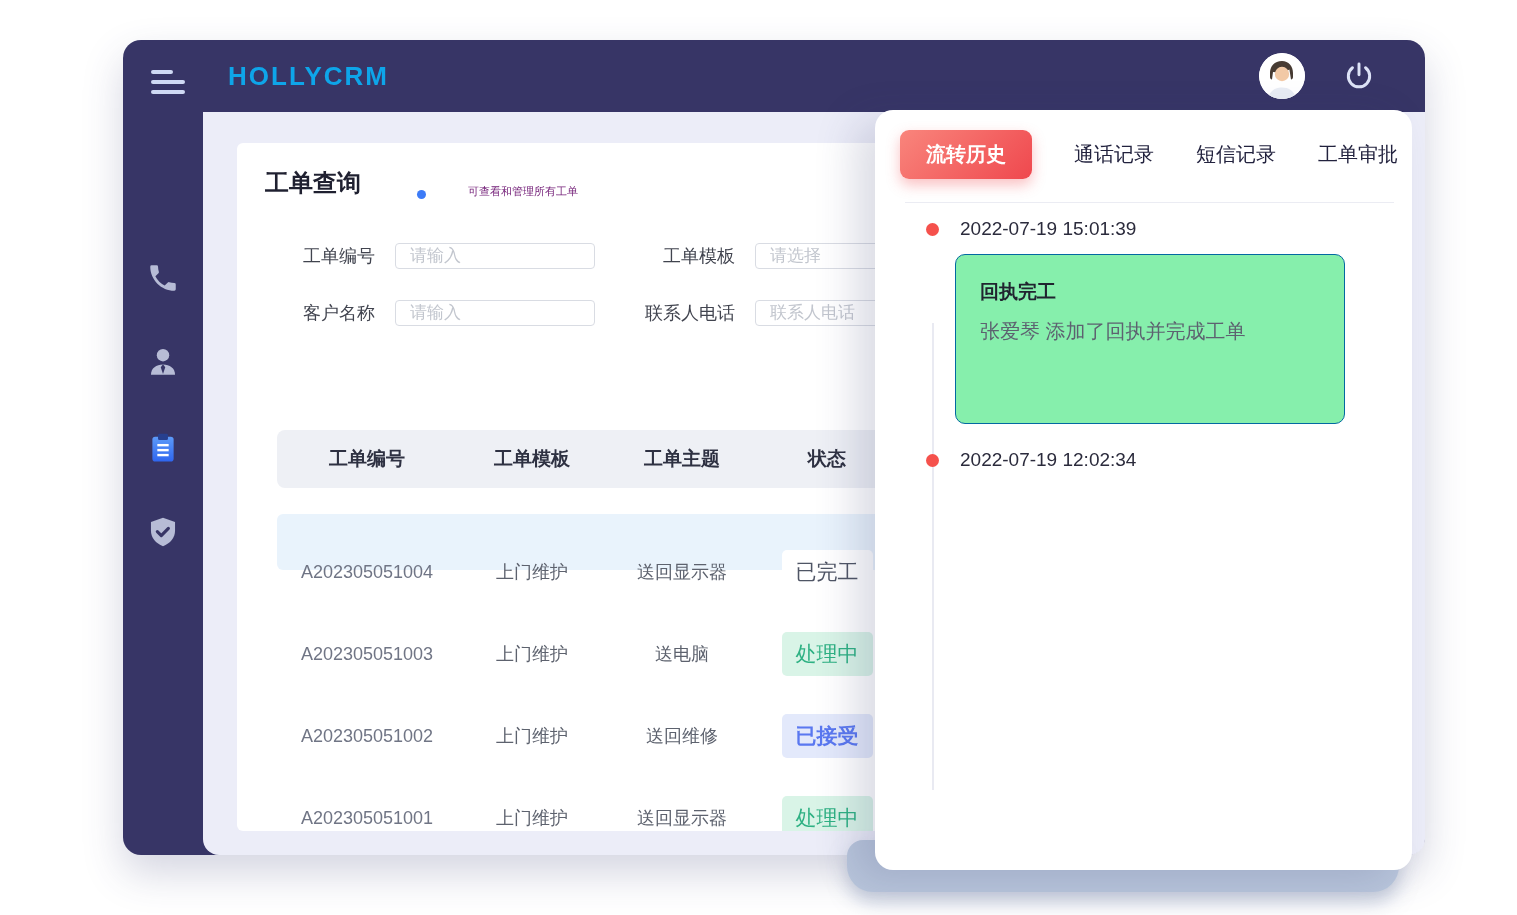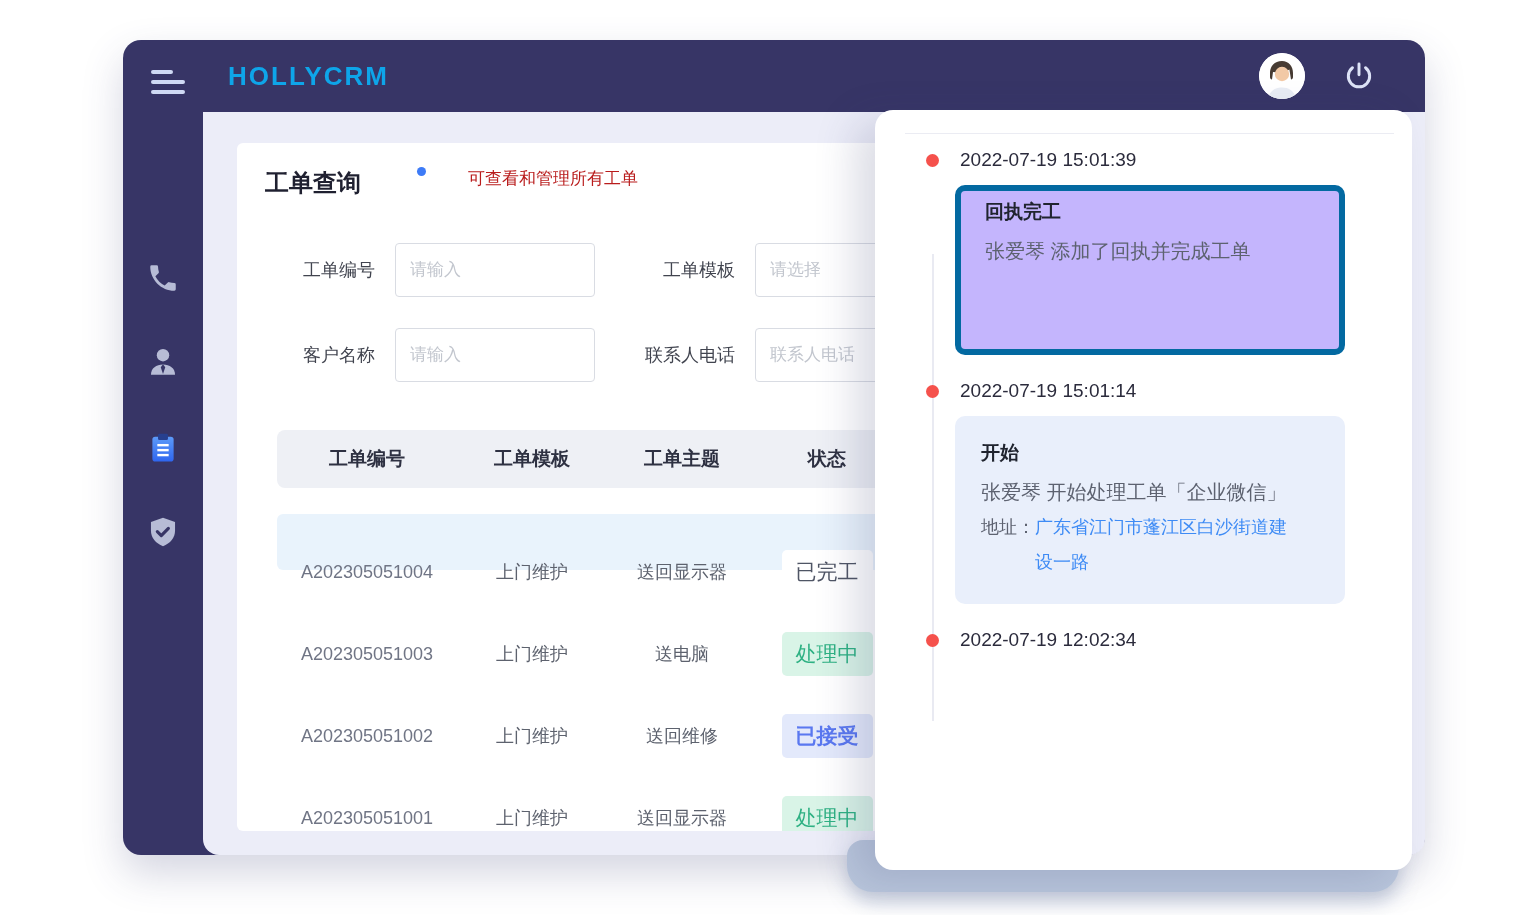--- a/index.html
+++ b/index.html
@@ -25,31 +25,31 @@
   .side-icon.phone   { top:221px; }
   .side-icon.user    { top:305px; }
   .side-icon.clip    { top:391px; }
   .side-icon.shield  { top:475px; }
 
   .content { position:absolute; left:80px; top:72px; right:0; bottom:0;
     background:#ecedf8; border-radius:0 0 16px 16px; }
   .card { position:absolute; left:34px; top:31px; right:13px; bottom:24px;
     background:#ffffff; border-radius:6px; overflow:hidden; }
 
-  .title-row { position:absolute; left:28px; top:24px; display:flex; align-items:flex-start;gap:32px; }
+  .title-row { position:absolute; left:28px; top:24px; display:flex; align-items:flex-end;gap:32px; }
   .page-title { font-size:24px; font-weight:bold; color:#1f2030; }
   .blue-dot { width:9px; height:9px; border-radius:50%; background:#3d7bf7; margin:0 10px 0 24px; }
-  .subtitle { font-size:17px; color:#b91c1c; }
+  .subtitle { font-size:11px; color:#701a75; }
 
   .filters { position:absolute; left:46px; top:100px; }
   .f-row { display:flex; align-items:center; margin-bottom:31px; }
   .f-label { font-size:18px; color:#41444f; text-align:right; }
   .f-label.c1 { width:92px; margin-right:20px; }
   .f-label.c2 { width:112px; margin-left:28px; margin-right:20px; }
-  .f-input { height:54px; border:1px solid #d9dce3; border-radius:4px; font-size:17px;
+  .f-input { height:26px; border:1px solid #d9dce3; border-radius:4px; font-size:17px;
     padding:0 14px; color:#444; outline:none; background:#fff; }
   .f-input::placeholder { color:#c2c6ce; }
   .f-input.c1 { width:200px; }
   .f-input.c2 { width:250px; }
 
   .table { position:absolute; left:40px; top:287px; width:860px; }
   .t-head { display:grid; grid-template-columns:180px 150px 150px 140px 1fr; height:58px;
     align-items:center; background:#eef0f5; border-radius:8px; }
   .t-head div { text-align:center; font-size:19px; font-weight:bold; color:#2e3142; }
   .t-row { display:grid; grid-template-columns:180px 150px 150px 140px 1fr; height:56px;
@@ -81,21 +81,21 @@
 
   .timeline { position:relative; padding:14px 0 0 80px; }
   .tl-line { position:absolute; left:57px; top:120px; width:2px; height:467px; background:#e9eaf2; }
   .tl-entry { position:relative; }
   .tl-time { position:relative; font-size:19px; font-weight:500; color:#2b2b3c;
     line-height:24px; margin-left:5px; }
   .tl-dot { position:absolute; left:-34px; top:6px; width:13px; height:13px;
     border-radius:50%; background:#f5514c; }
   .tl-card { width:390px; background:#e9effb; border-radius:10px; padding:24px 26px;
     margin:13px 0 24px 0; cursor:pointer; }
-  .tl-card.selected { background:#c4b5fd; border:6px solid #0369a1; min-height:170px; padding:8px 24px; }
+  .tl-card.selected { background:#86efac; border:1px solid #0369a1; min-height:170px; padding:24px 24px; }
   .tl-title { font-size:19px; font-weight:bold; color:#20242f; margin-bottom:9px; }
   .tl-text { font-size:20px; color:#5d6270; line-height:35px; }
   .tl-addr { display:flex; font-size:18px; line-height:35px; }
   .tl-addr .lab { color:#5d6270; white-space:nowrap; }
   .tl-addr .link { color:#3e8bf5; font-weight:500; width:252px; cursor:pointer; }
 </style>
 </head>
 <body>
 
 <div class="stage">
@@ -223,48 +223,41 @@
         </div>
 
       </div>
     </div>
   </div>
 
   <div class="strip"></div>
 
   <div class="panel">
 
+    <div class="tabs">
+      <div class="tab active">流转历史</div>
+      <div class="tab">通话记录</div>
+      <div class="tab">短信记录</div>
+      <div class="tab">工单审批</div>
+    </div>
     <div class="tab-divider"></div>
 
     <div class="timeline">
       <div class="tl-line"></div>
 
       <div class="tl-entry">
         <div class="tl-time">2022-07-19 15:01:39
           <span class="tl-dot"></span>
         </div>
         <div class="tl-card selected">
           <div class="tl-title">回执完工</div>
           <div class="tl-text">张爱琴 添加了回执并完成工单</div>
         </div>
       </div>
 
-      <div class="tl-entry">
-        <div class="tl-time">2022-07-19 15:01:14
-          <span class="tl-dot"></span>
-        </div>
-        <div class="tl-card">
-          <div class="tl-title">开始</div>
-          <div class="tl-text">张爱琴 开始处理工单「企业微信」</div>
-          <div class="tl-addr">
-            <span class="lab">地址：</span>
-            <span class="link">广东省江门市蓬江区白沙街道建设一路</span>
-          </div>
-        </div>
-      </div>
 
       <div class="tl-entry">
         <div class="tl-time">2022-07-19 12:02:34
           <span class="tl-dot"></span>
         </div>
       </div>
 
     </div>
   </div>
 

